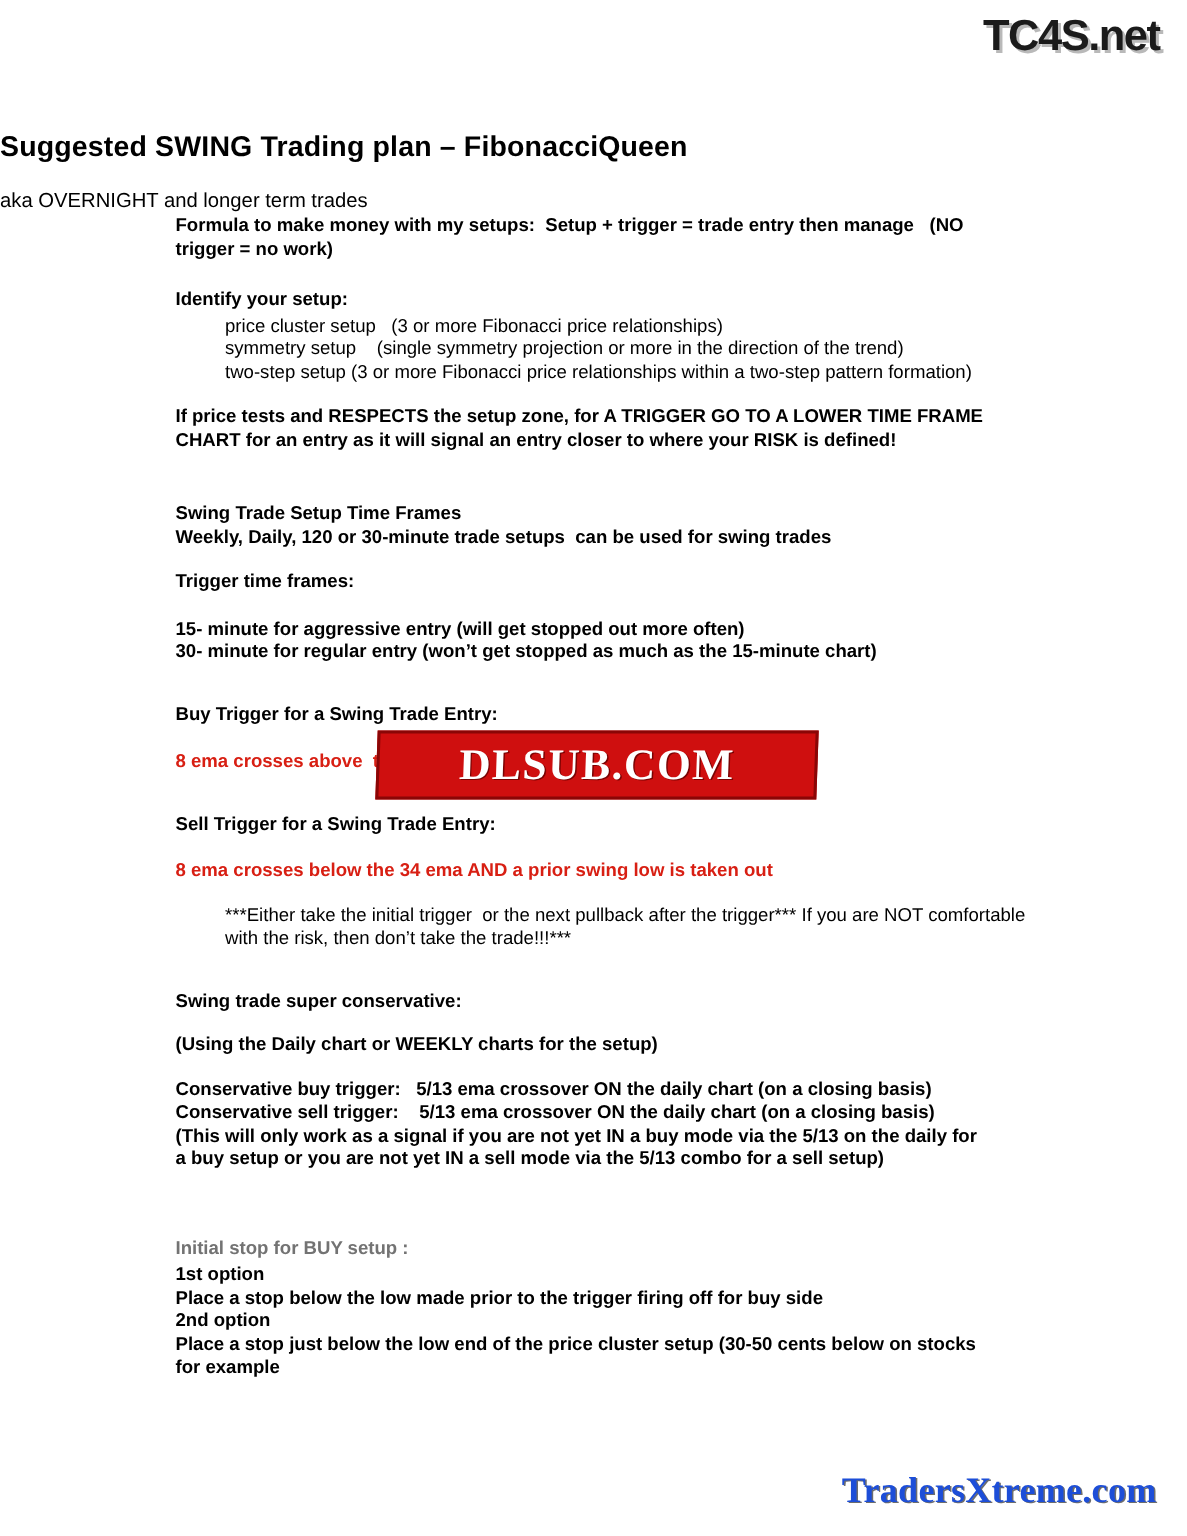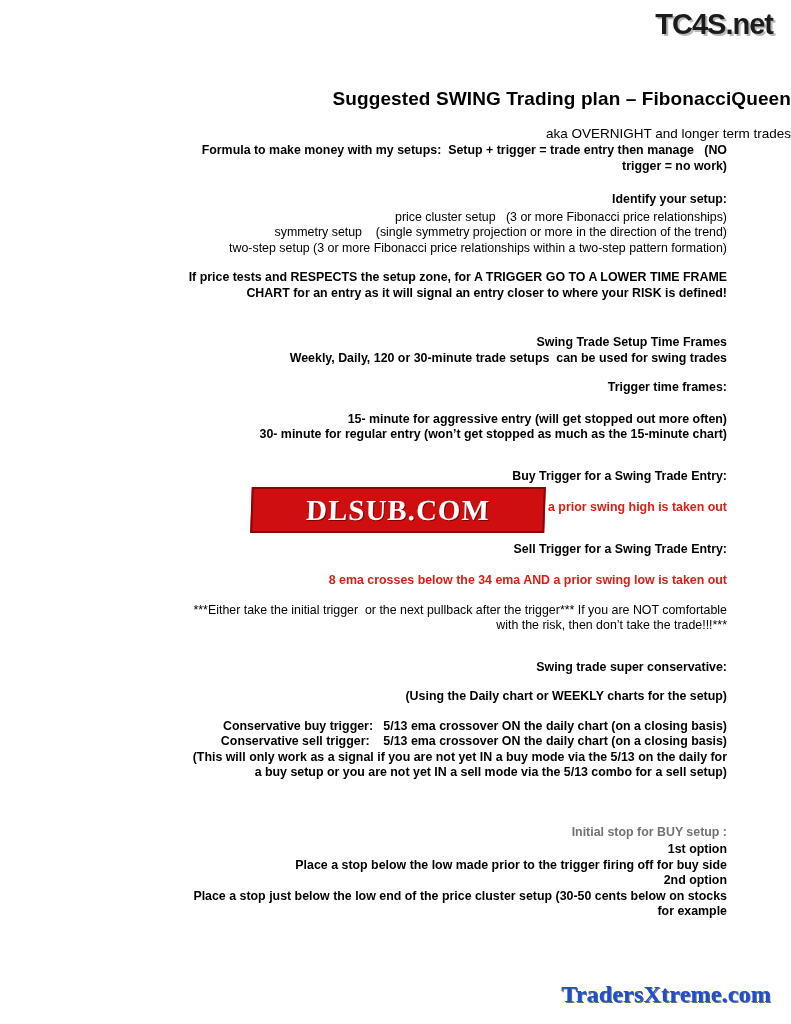--- a/index.html
+++ b/index.html
@@ -35,21 +35,21 @@
     color: #1b1b1b;
     text-shadow: 2px 2px 0 #b9b9b9;
   }
 
   
   .title-block {
     position: absolute;
     top: 88px;
     left: 0;
     width: 791px;
-    text-align: right;
+    text-align: left;
   }
   .doc-title {
     font-size: 19px;
     font-weight: bold;
     letter-spacing: 0.1px;
     margin: 0;
   }
   .doc-subtitle {
     font-size: 13.5px;
     font-weight: normal;
@@ -64,35 +64,35 @@
     width: 610px;
   }
 
   .blk {
     margin: 0 0 0 0;
   }
   .line {
     font-size: 12.4px;
     line-height: 15.5px;
     white-space: pre-wrap;
-    text-align: right;
   }
   .bold .line, .line.bold {
     font-weight: bold;
   }
   .red .line, .line.red {
     color: #d81f13;
     font-weight: bold;
   }
   .blue .line, .line.blue {
     color: #737373;
     font-weight: bold;
   }
   .normal .line {
     font-weight: normal;
+    margin-left: 33px;
   }
 
   
   .center-watermark {
     position: absolute;
     top: 487px;
     left: 251px;
     width: 290px;
     height: 42px;
     background: #cf0f0f;

